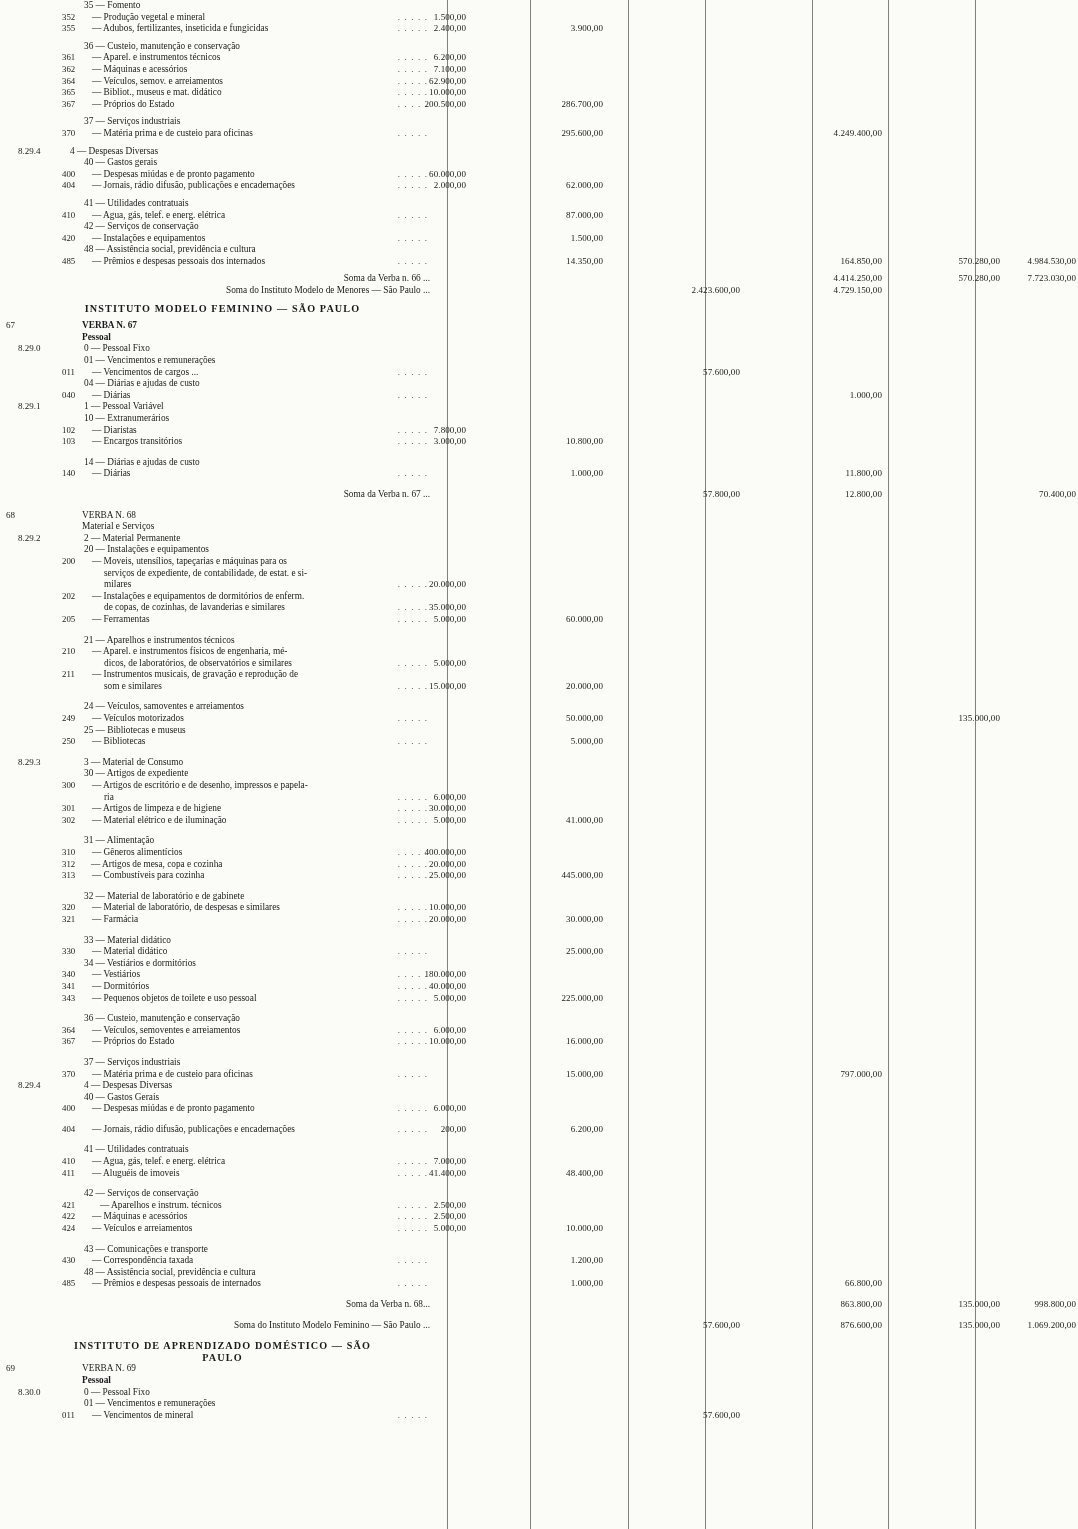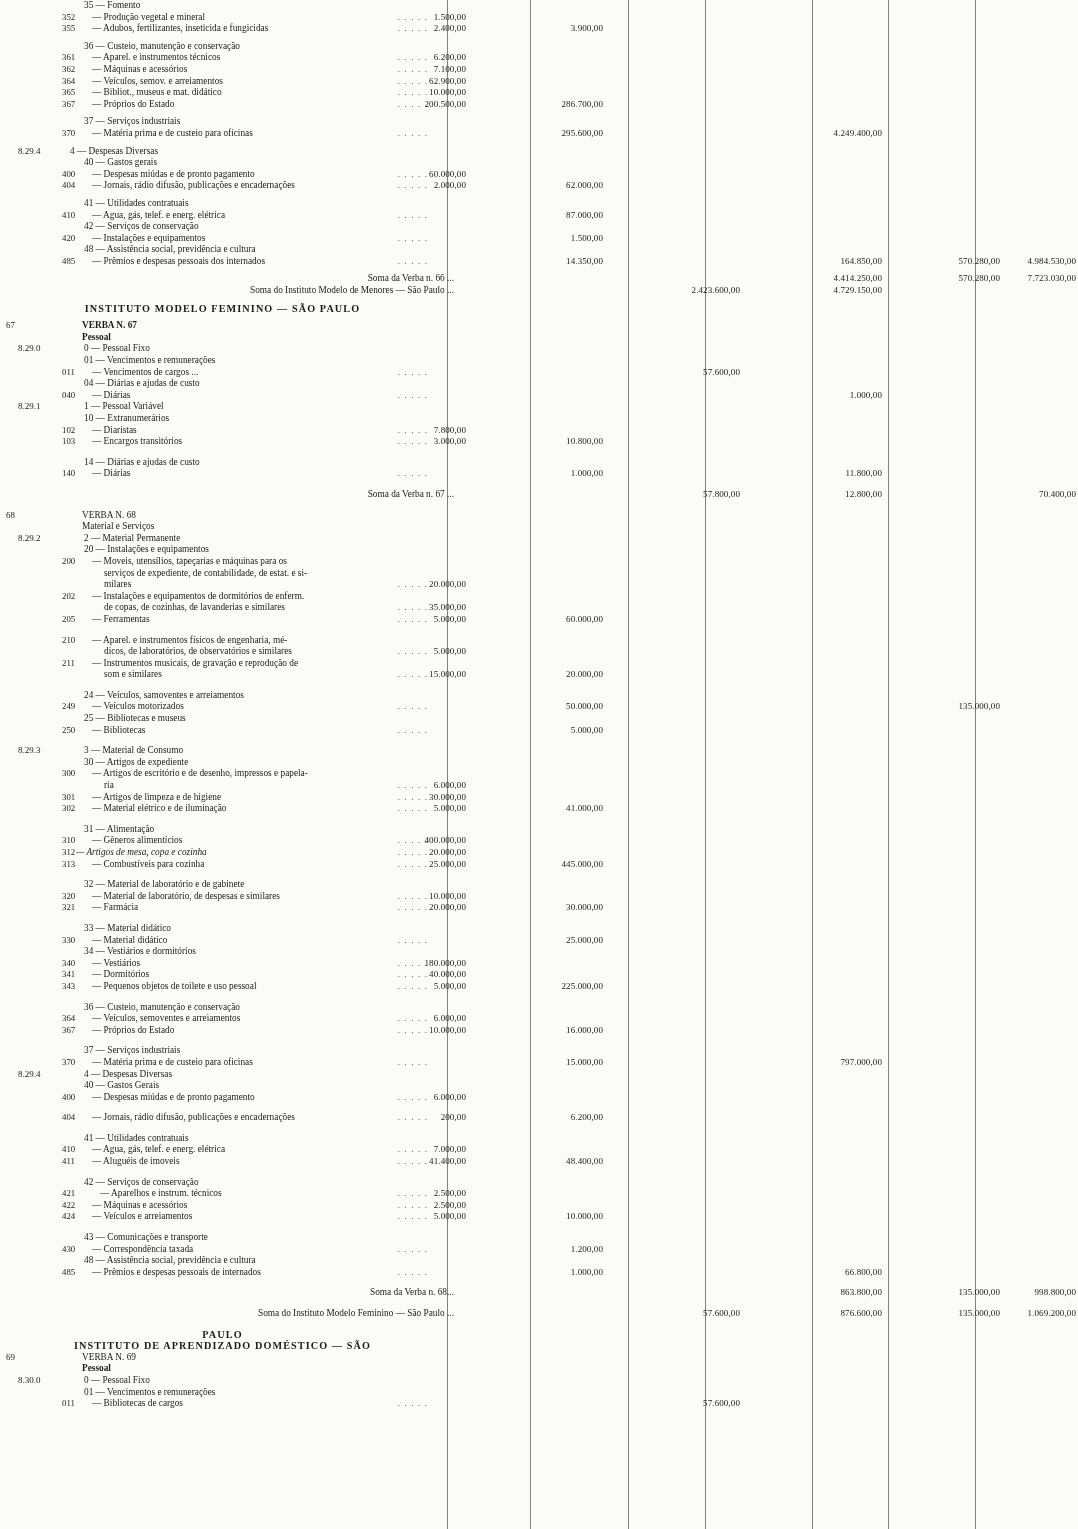--- a/index.html
+++ b/index.html
@@ -50,21 +50,21 @@
   .lbl{
     position:absolute;
     left:60px;
     font-size:9.3px;
   }
   .lbl.ind1{left:70px;}
   .lbl.ind2{left:82px;}
   .lbl.ind3{left:96px;}
   .lbl.ind4{left:110px;}
   .lbl.center{left:0;width:445px;text-align:center;}
-  .lbl.right{left:0;width:430px;text-align:right;margin-left:24px;}
+  .lbl.right{left:0;width:430px;text-align:right;}
   .dots{
     letter-spacing:1.1px;
     font-size:9px;
   }
   .num{
     position:absolute;
     text-align:right;
     font-size:9px;
     letter-spacing:.1px;
   }
@@ -332,20 +332,23 @@
       </div>
       <div class="row">
         <span class="code" style="left: 62px;">205</span>
         <span class="lbl ind1" style="left: 92px;">— Ferramentas</span>
         <span class="dots" style="position: absolute; right: 650px;">. . . . .</span>
         <span class="num c1">5.000,00</span>
         <span class="num c2">60.000,00</span>
       </div>
       <div class="sp2"></div>
       <div class="row">
+        <span class="lbl ind2" style="left: 84px;">21 — Aparelhos e instrumentos técnicos</span>
+      </div>
+      <div class="row">
         <span class="code" style="left: 62px;">210</span>
         <span class="lbl ind1" style="left: 92px;">— Aparel. e instrumentos físicos de engenharia, mé-</span>
       </div>
       <div class="row">
         <span class="lbl ind4" style="left: 104px;">dicos, de laboratórios, de observatórios e similares</span>
         <span class="dots" style="position: absolute; right: 650px;">. . . . .</span>
         <span class="num c1">5.000,00</span>
       </div>
       <div class="row">
         <span class="code" style="left: 62px;">211</span>
@@ -412,21 +415,21 @@
         <span class="lbl ind2" style="left: 84px;">31 — Alimentação</span>
       </div>
       <div class="row">
         <span class="code" style="left: 62px;">310</span>
         <span class="lbl ind1" style="left: 92px;">— Gêneros alimentícios</span>
         <span class="dots" style="position: absolute; right: 650px;">. . . . .</span>
         <span class="num c1">400.000,00</span>
       </div>
       <div class="row">
         <span class="code" style="left: 62px;">312</span>
-        <span class="lbl ind1" style="left: 76px; font-style: italic;">— Artigos de mesa, copa e cozinha</span>
+        <span class="lbl ind1" style="left: 91px;">— Artigos de mesa, copa e cozinha</span>
         <span class="dots" style="position: absolute; right: 650px;">. . . . .</span>
         <span class="num c1">20.000,00</span>
       </div>
       <div class="row">
         <span class="code" style="left: 62px;">313</span>
         <span class="lbl ind1" style="left: 92px;">— Combustíveis para cozinha</span>
         <span class="dots" style="position: absolute; right: 650px;">. . . . .</span>
         <span class="num c1">25.000,00</span>
         <span class="num c2">445.000,00</span>
       </div>
@@ -598,39 +601,39 @@
       <div class="sp2"></div>
       <div class="row">
         <span class="lbl right">Soma do Instituto Modelo Feminino — São Paulo ...</span>
         <span class="num c3">57.600,00</span>
         <span class="num c4">876.600,00</span>
         <span class="num c5">135.000,00</span>
         <span class="num c6">1.069.200,00</span>
       </div>
       <div class="sp2"></div>
       <div class="row">
+        <span class="lbl center hdr">INSTITUTO DE APRENDIZADO DOMÉSTICO — SÃO</span>
+      </div>
+      <div class="row">
         <span class="lbl center hdr">PAULO</span>
-      </div>
-      <div class="row">
-        <span class="lbl center hdr">INSTITUTO DE APRENDIZADO DOMÉSTICO — SÃO</span>
       </div>
       <div class="row">
         <span class="vcode" style="left: 6px;">69</span>
         <span class="lbl ind3" style="left: 82px;">VERBA N. 69</span>
       </div>
       <div class="row">
         <span class="lbl ind3" style="font-weight: bold; left: 82px;">Pessoal</span>
       </div>
       <div class="row">
         <span class="vcode" style="left: 18px;">8.30.0</span>
         <span class="lbl ind2" style="left: 84px;">0 — Pessoal Fixo</span>
       </div>
       <div class="row">
         <span class="lbl ind2" style="left: 84px;">01 — Vencimentos e remunerações</span>
       </div>
       <div class="row">
         <span class="code" style="left: 62px;">011</span>
-        <span class="lbl ind1" style="left: 92px;">— Bibliotecas de cargos</span>
+        <span class="lbl ind1" style="left: 92px;">— Vencimentos de mineral</span>
         <span class="dots" style="position: absolute; right: 650px;">. . . . .</span>
         <span class="num c3">57.600,00</span>
       </div>
     </div>
 </div>
 
 </body></html>

